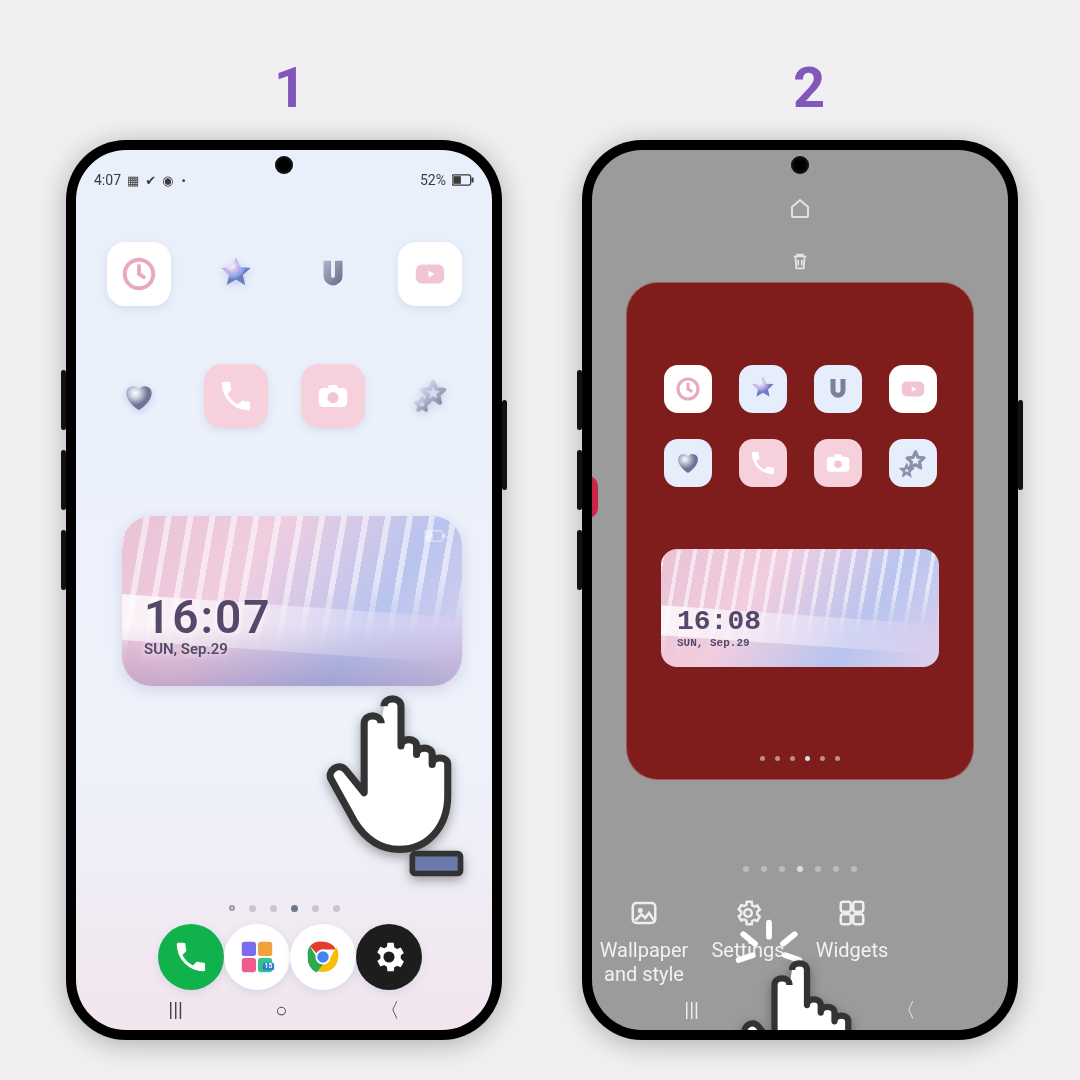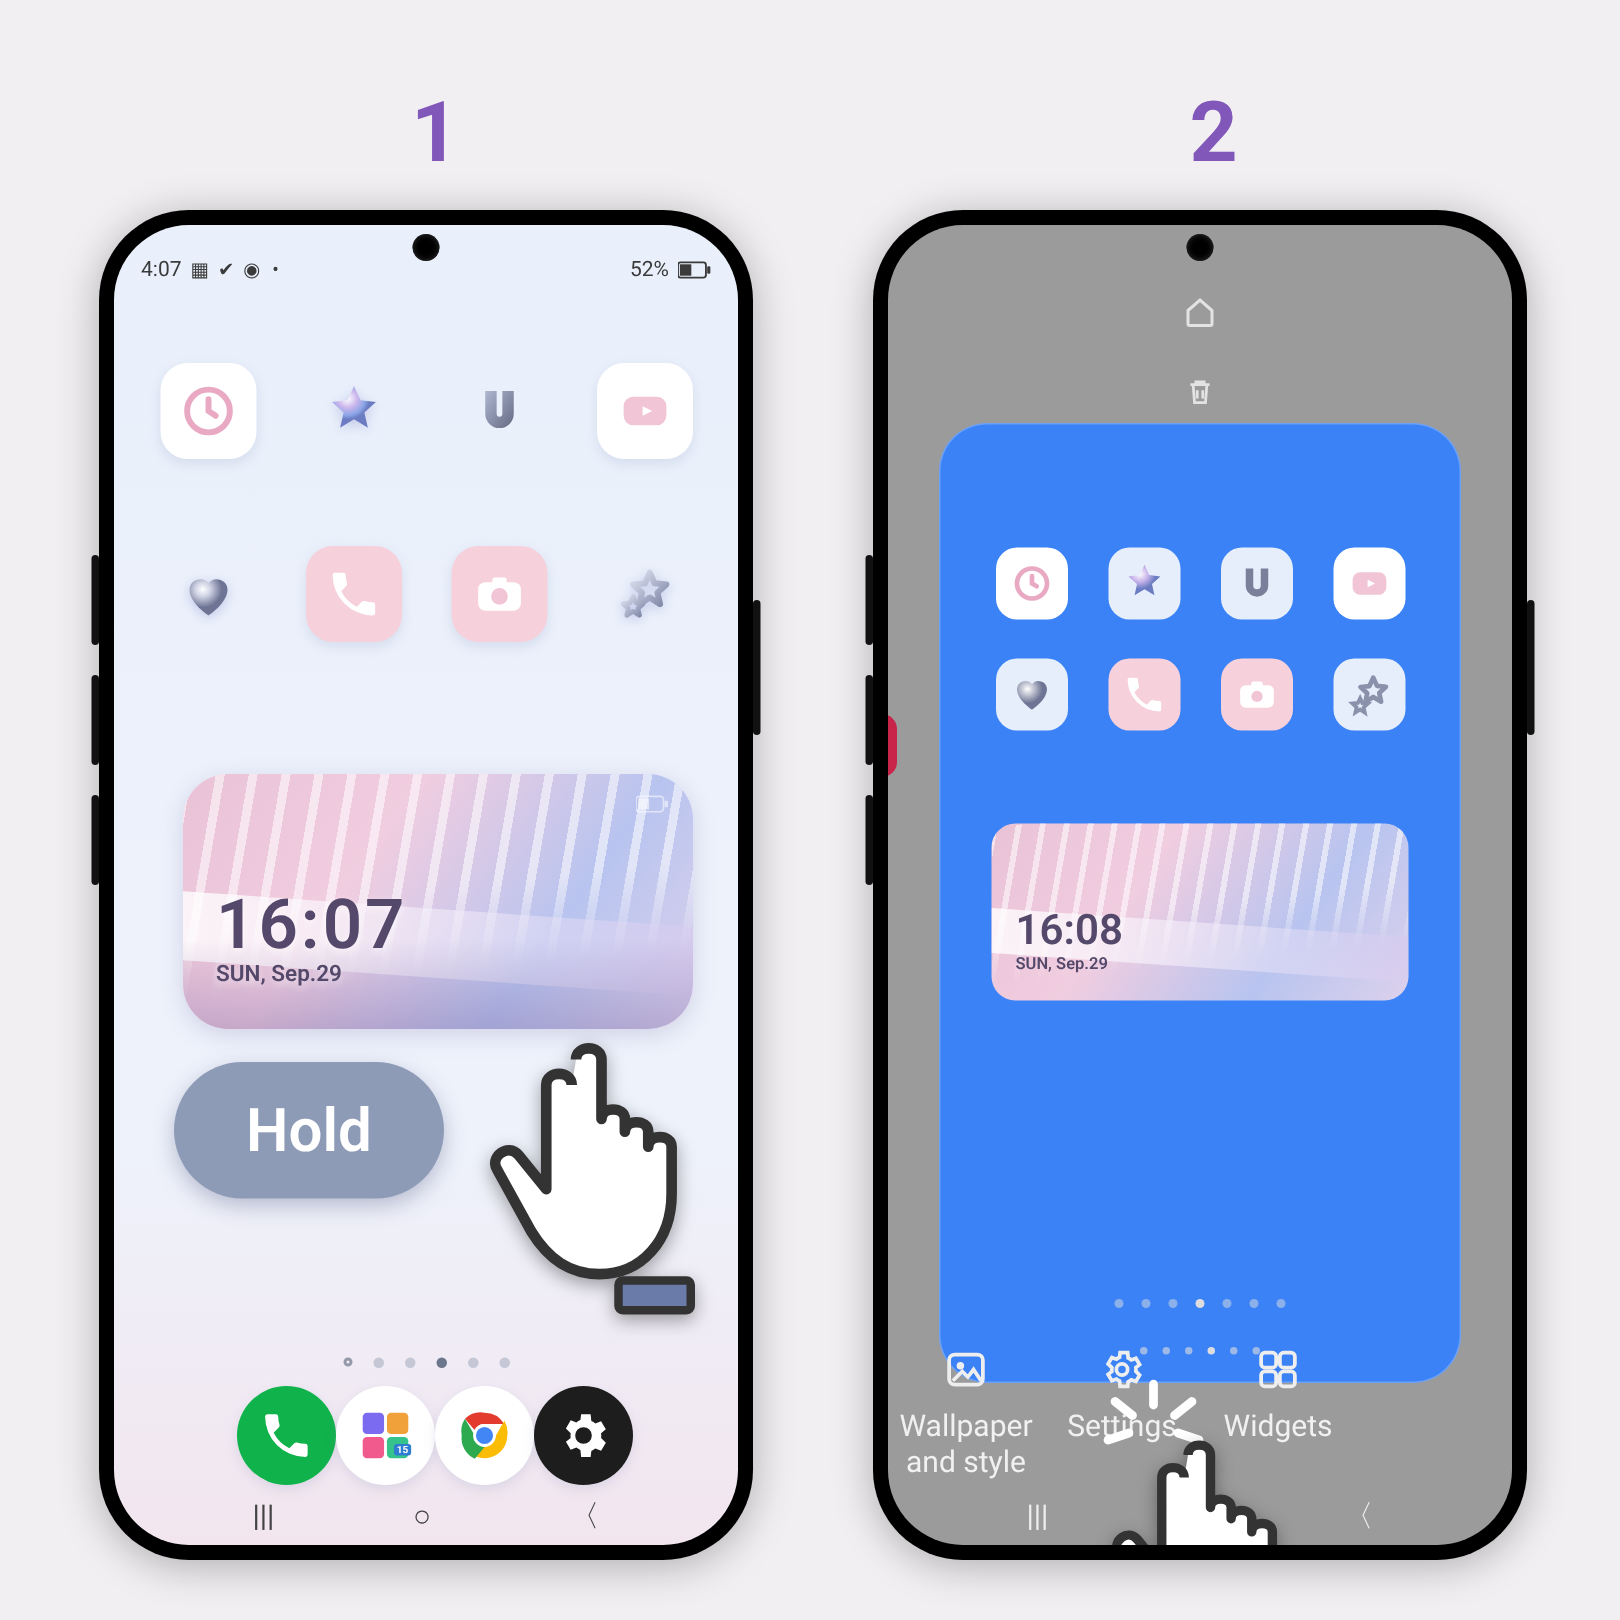--- a/index.html
+++ b/index.html
@@ -134,23 +134,24 @@
 
     
     .screen.edit{ background:#9b9b9b; }
     .edit .home-outline{
       position:absolute; top:46px; left:50%; transform:translateX(-50%);
       width:24px;height:24px;
     }
     .edit .trash{position:absolute; top:100px; left:50%; transform:translateX(-50%);
        color:#e6e6e6;}
     .edit .prev-card{
-      position:absolute; top:132px; left:34px; right:34px; height:640px;
-      background:#3b82f6; border-radius:32px;
+      position:absolute; top:132px; left:34px; right:34px; height:498px;
+      background:#7f1d1d; border-radius:32px;
       border:1px solid rgba(255,255,255,.25);
+      font-family:Liberation Mono, monospace;
     }
     .edit .peek{
       position:absolute; top:326px; left:-8px; width:14px; height:42px;
       background:#c9244a; border-radius:0 10px 10px 0;
     }
     .prev-card .min-grid{
       position:absolute; top:82px; left:32px; right:32px;
       display:grid; grid-template-columns: repeat(4,1fr);
       row-gap:26px; column-gap:18px; justify-items:center;
     }
@@ -342,21 +343,20 @@
             <rect x="2" y="2" width="10" height="10" fill="#fff" opacity=".8"></rect>
             <rect x="26" y="4" width="3" height="6" rx="1" fill="#fff" opacity=".8"></rect>
           </svg>
       </span>
       <div class="wclock">
         <div class="time">16:07</div>
         <div class="date">SUN, Sep.29</div>
       </div>
     </div>
 
-    <div class="hold-badge">Hold</div>
 
     <div class="pdots">
       <span class="home"></span>
       <span></span>
       <span></span>
       <span class="active"></span>
       <span></span>
       <span></span>
     </div>
 

